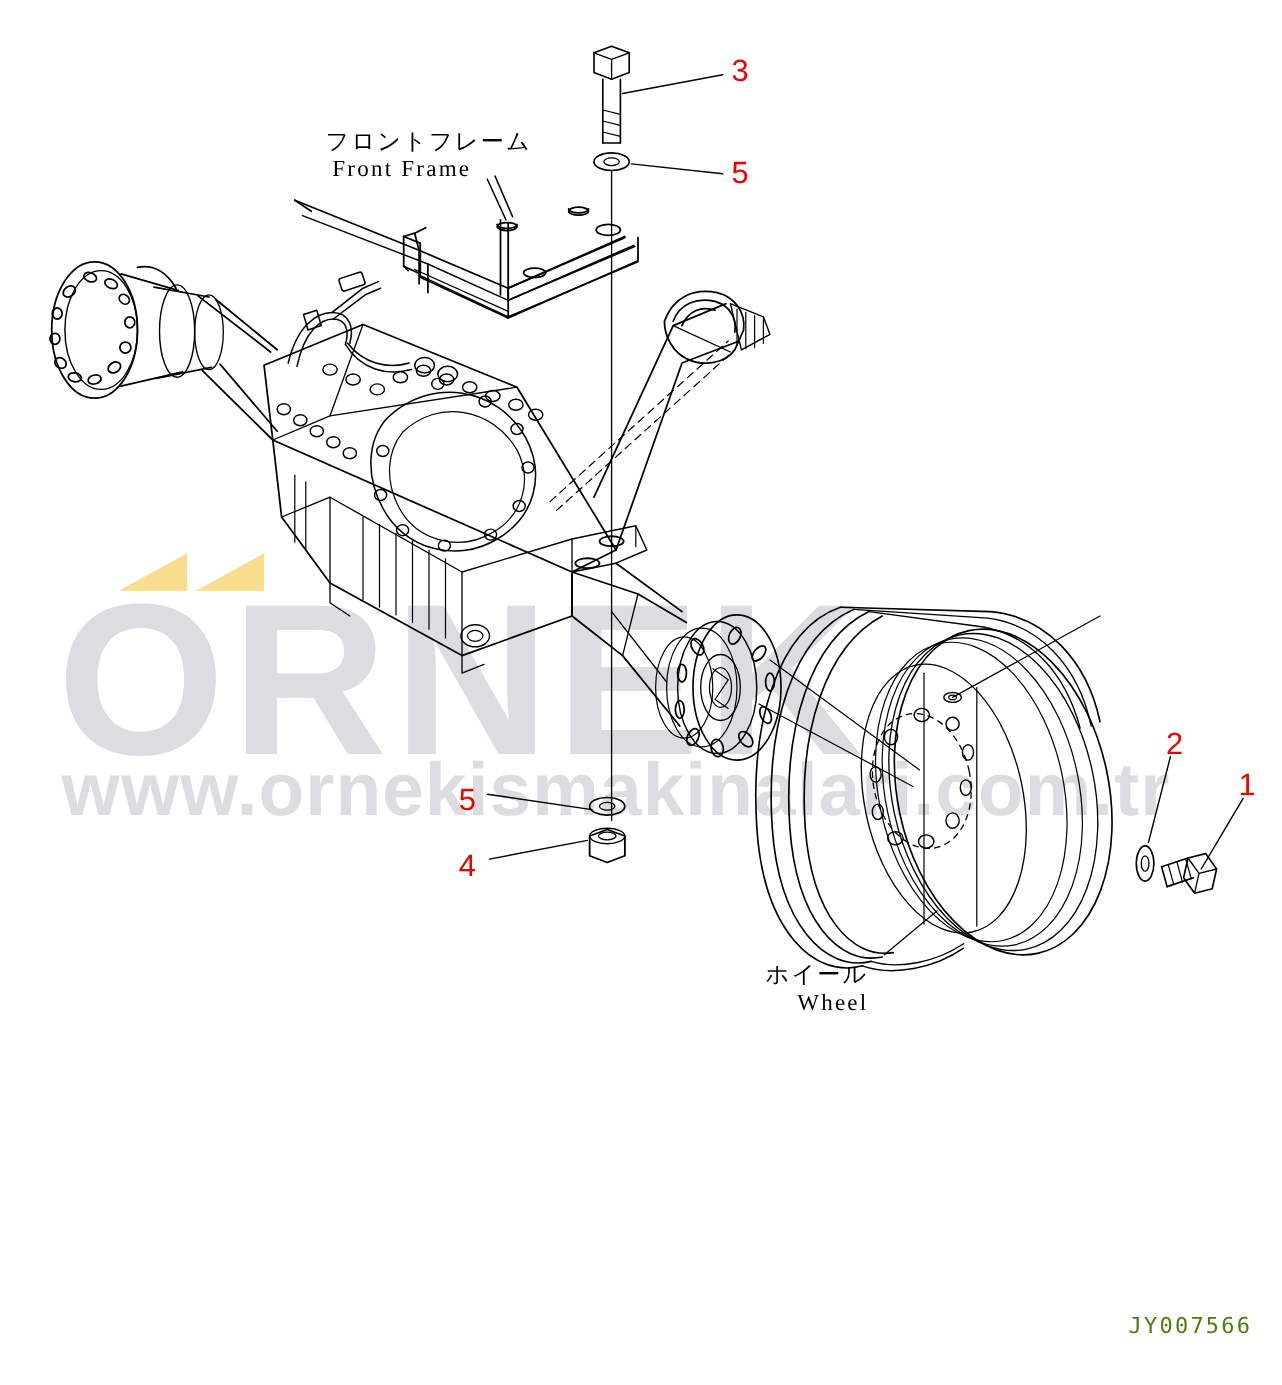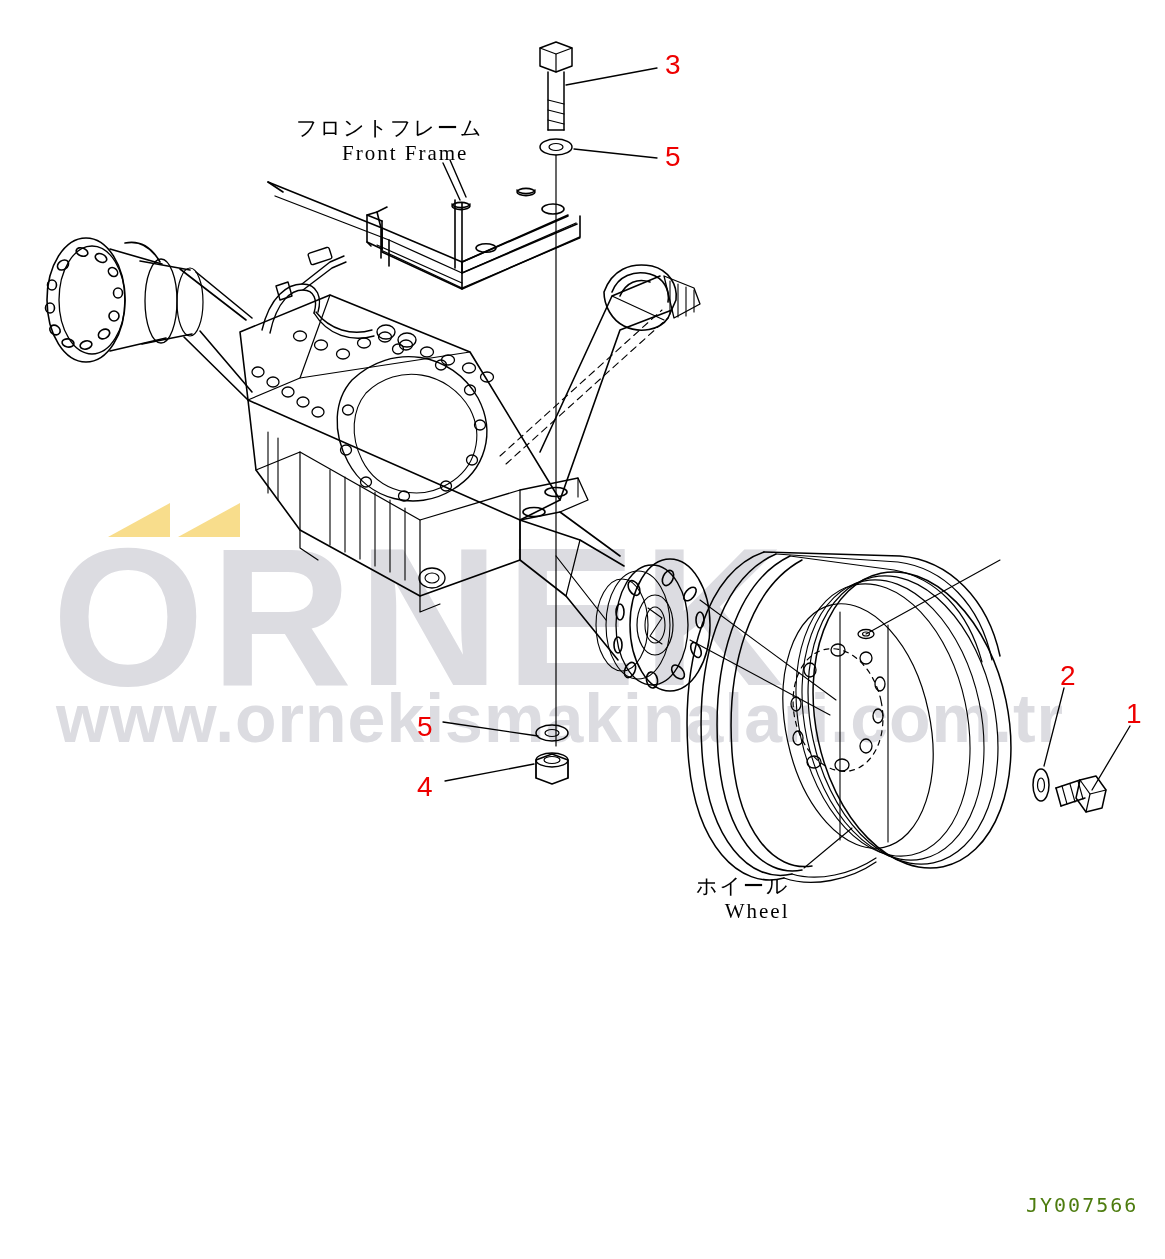--- a/index.html
+++ b/index.html
@@ -102,21 +102,21 @@
     display: block;
     font-size: 21px;
     letter-spacing: 2px;
   }
   .annot .en {
     display: block;
     font-size: 21px;
     letter-spacing: 2px;
   }
   #annot-front-frame { left: 296px; top: 116px; }
-  #annot-front-frame .en { padding-left: 6px; margin-left: 40px; }
+  #annot-front-frame .en { padding-left: 6px; }
   #annot-wheel { left: 696px; top: 874px; text-align: right; }
   #annot-wheel .en { padding-left: 6px; }
 
   #drawing-number {
     position: absolute;
     left: 1026px;
     top: 1193px;
     color: #4d7c0f;
     font-family: "DejaVu Sans Mono", monospace;
     font-size: 20px;

